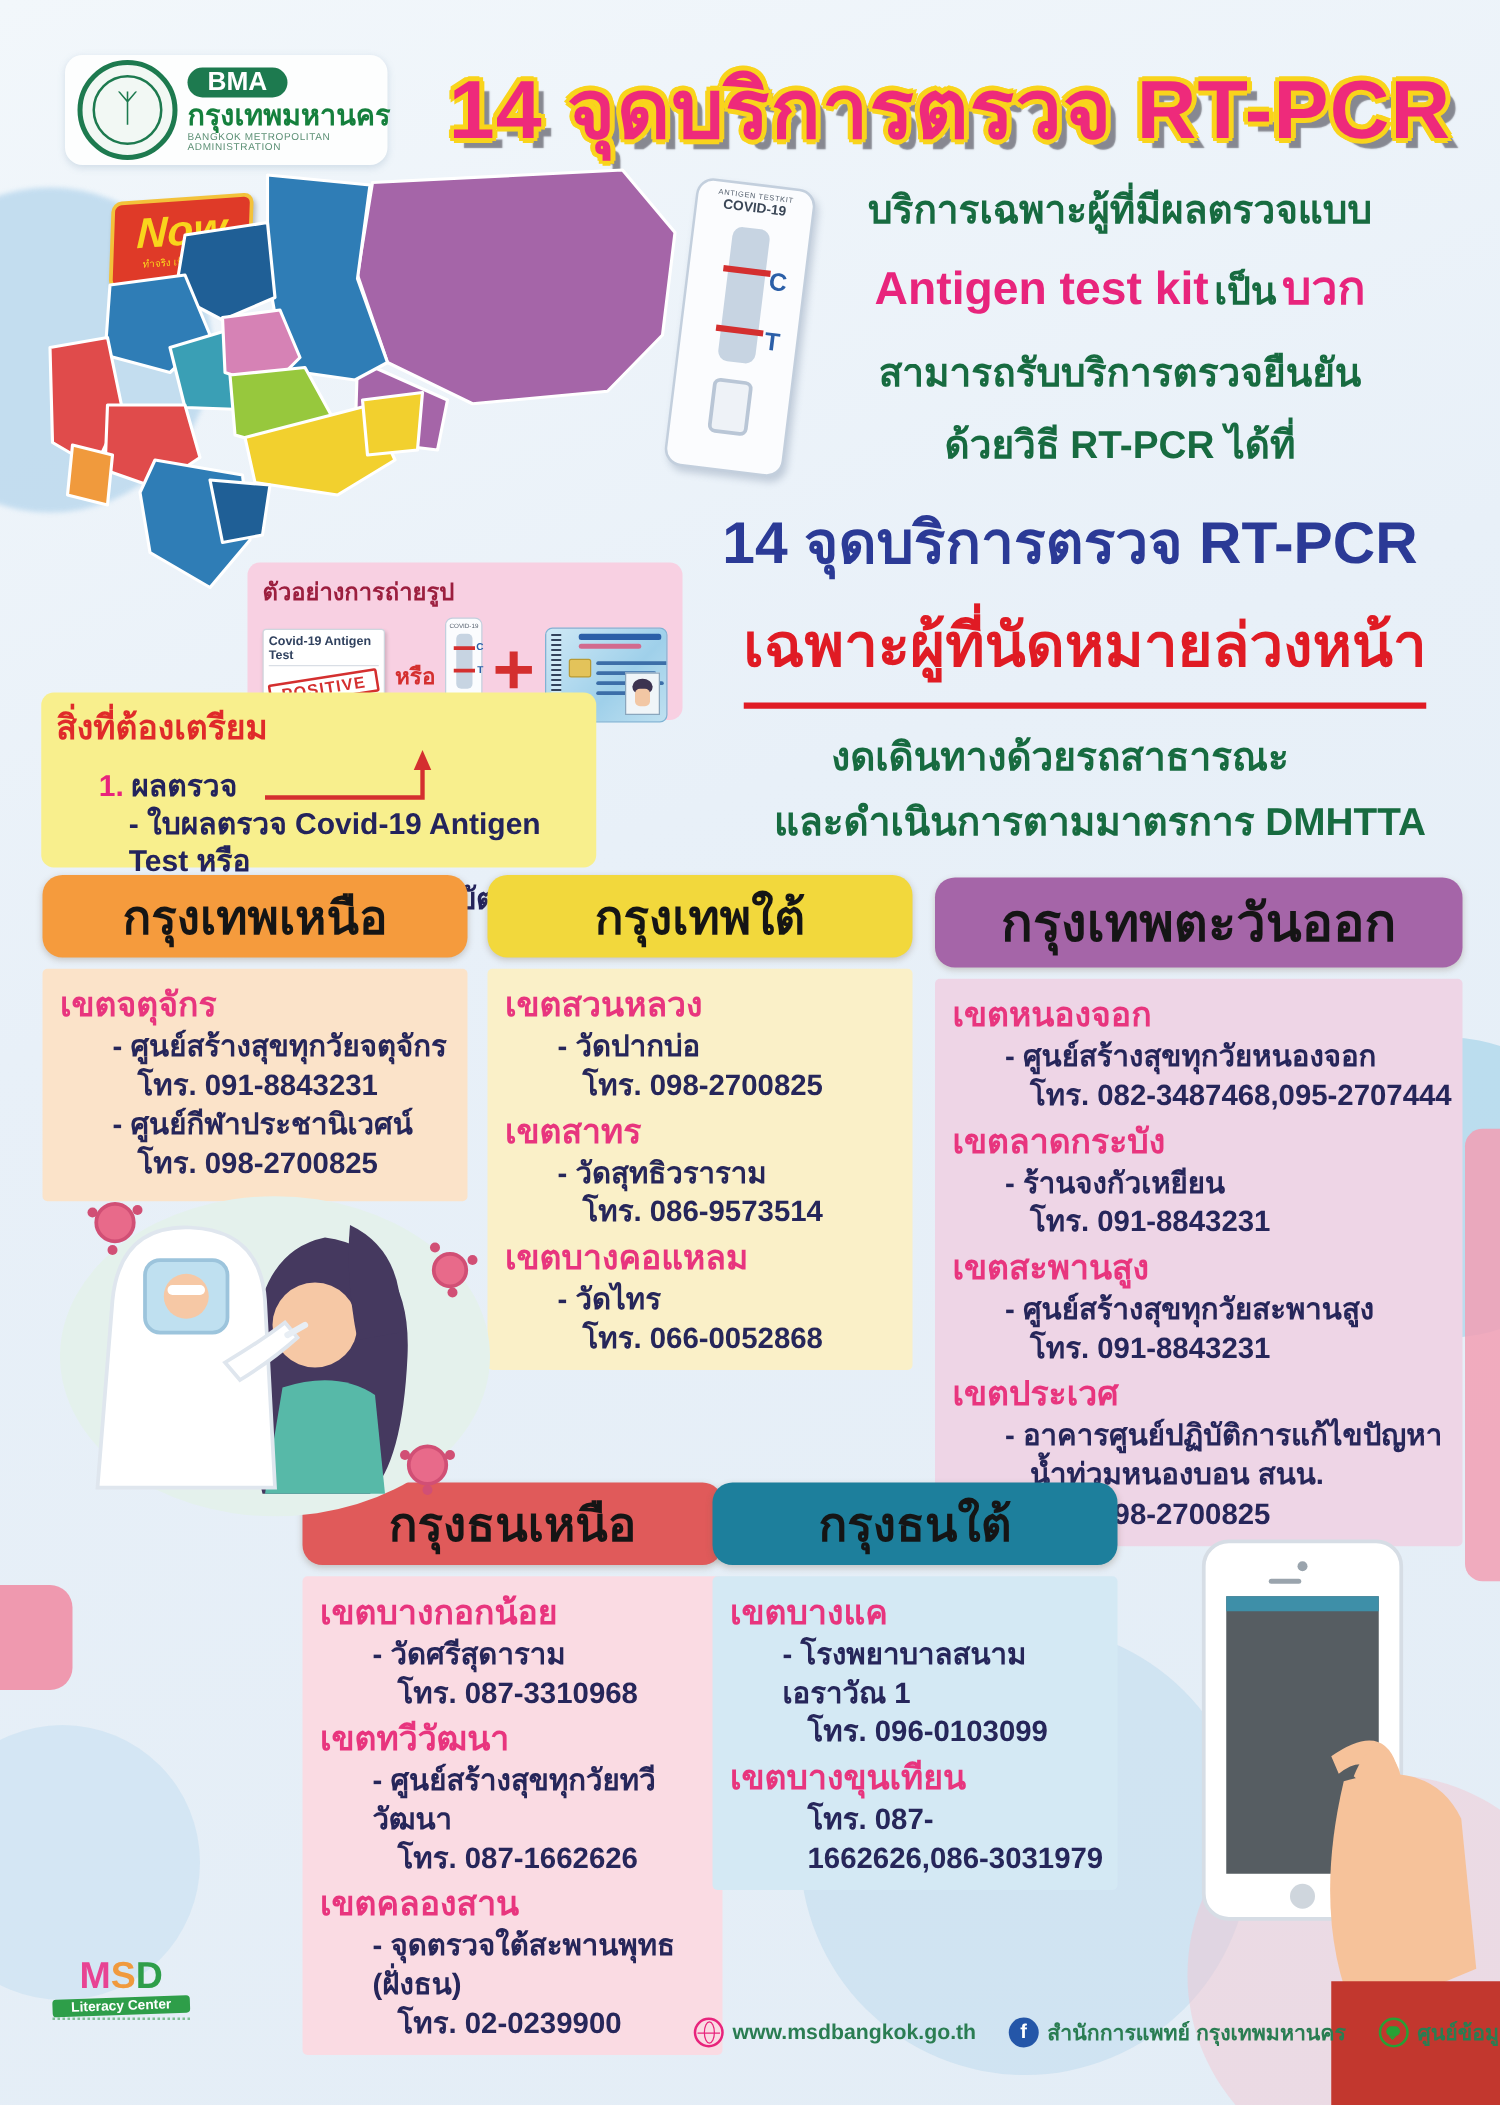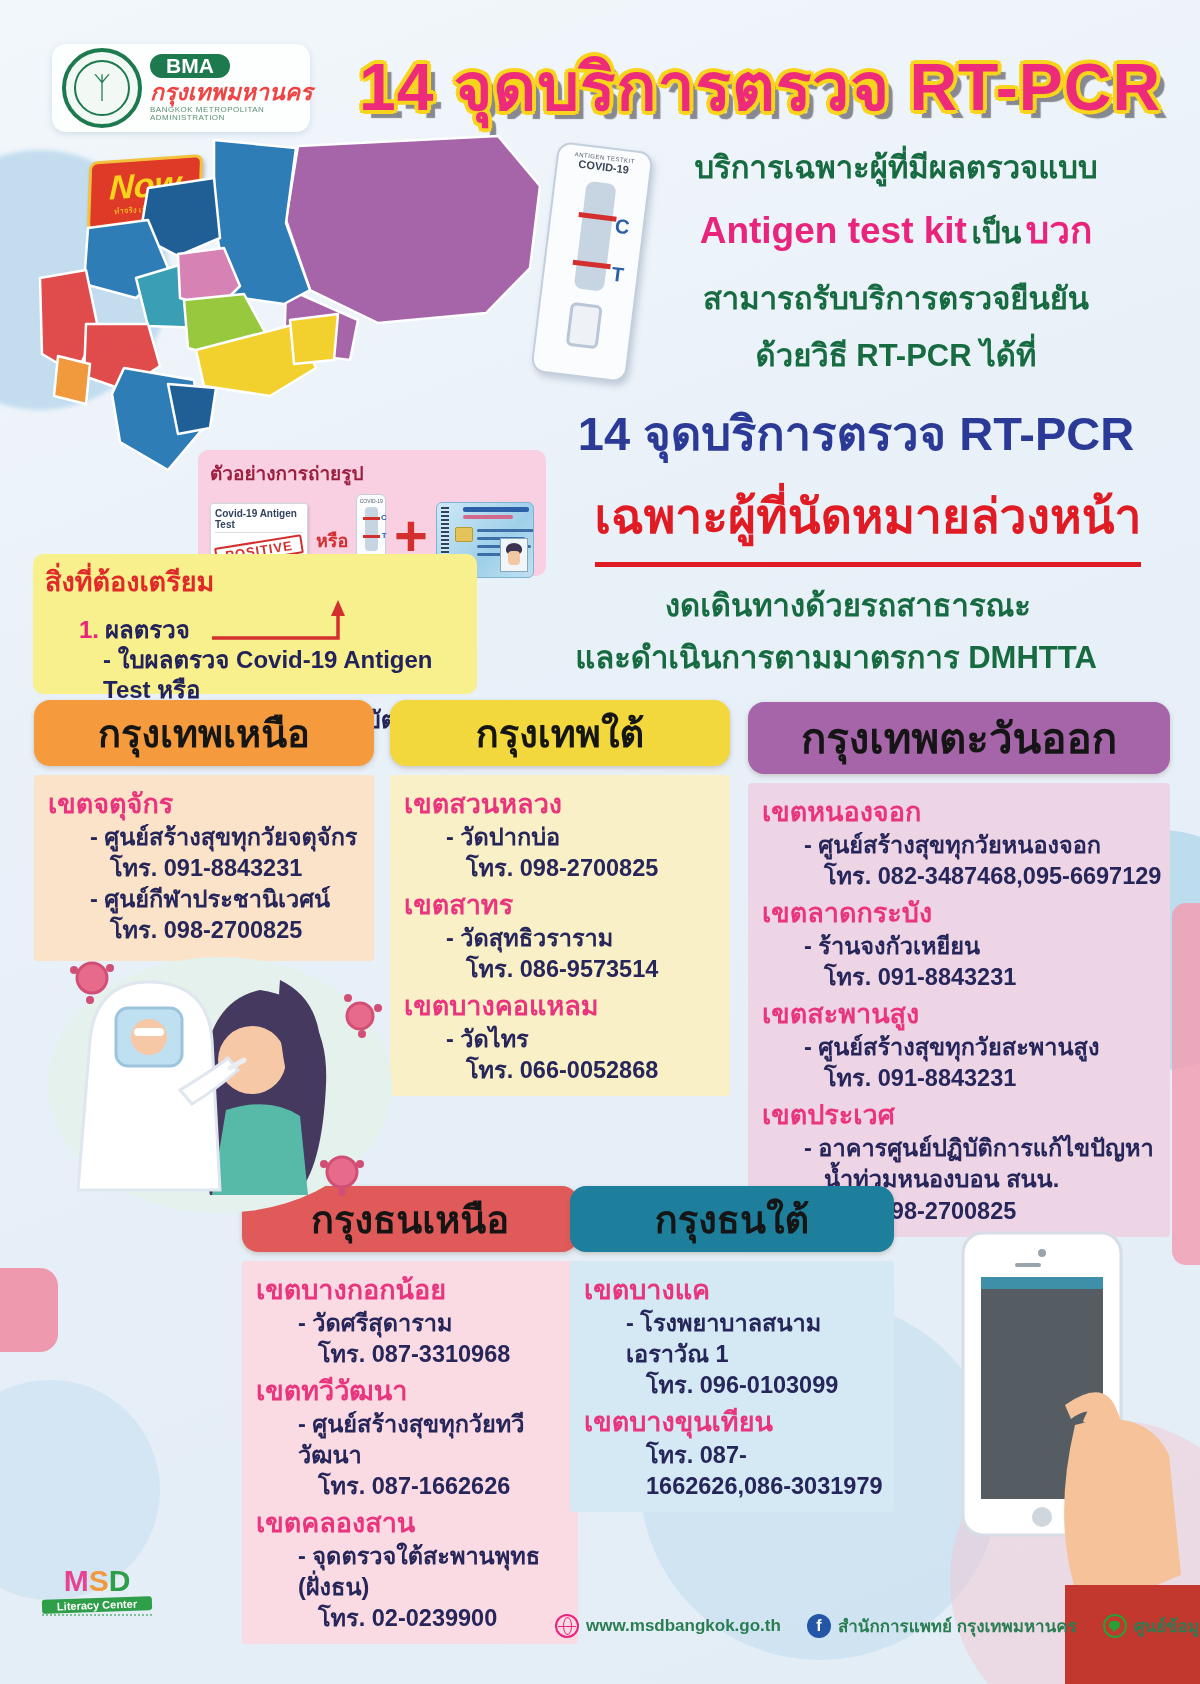--- a/index.html
+++ b/index.html
@@ -12,21 +12,21 @@
   
   .blob{position:absolute;border-radius:50%;}
   
   .bma-box{left:52px;top:44px;width:258px;height:88px;background:#fdfefe;border-radius:14px;
     box-shadow:0 2px 6px rgba(120,150,180,.25);display:flex;align-items:center;padding:4px 10px;box-sizing:border-box;}
   .bma-seal{width:72px;height:72px;border-radius:50%;border:4px solid #1d7a4f;background:#f2f8f4;
     display:flex;align-items:center;justify-content:center;flex:0 0 auto;}
   .bma-seal-inner{width:52px;height:52px;border-radius:50%;border:2px solid #1d7a4f;display:flex;align-items:center;justify-content:center;color:#1d7a4f;font-size:30px;}
   .bma-texts{margin-left:8px;line-height:1.05;}
   .bma-abbr{display:inline-block;background:#1d7a4f;color:#fff;font-weight:bold;font-size:21px;padding:1px 16px;border-radius:12px;}
-  .bma-th{color:#ef4444;font-weight:bold;font-size:23px;margin-top:2px;font-style:italic;}
+  .bma-th{color:#15803d;font-weight:bold;font-size:23px;margin-top:2px;}
   .bma-en{color:#5b8f74;font-size:8px;letter-spacing:.5px;margin-top:2px;}
   
   .main-title{left:330px;top:34px;width:860px;text-align:center;font-size:66px;font-weight:900;color:#ee2a7b;letter-spacing:1px;
     text-shadow:-3px -3px 0 #f9d41c,3px -3px 0 #f9d41c,-3px 3px 0 #f9d41c,3px 3px 0 #f9d41c,
       -4px 0 0 #f9d41c,4px 0 0 #f9d41c,0 4px 0 #f9d41c,0 -4px 0 #f9d41c,8px 8px 1px rgba(100,100,110,.75);}
   
   .now-badge{left:88px;top:158px;width:108px;height:64px;background:#df3a28;border:3px solid #f3c23a;border-radius:8px;
     transform:rotate(-4deg) skewX(-6deg);display:flex;flex-direction:column;align-items:center;justify-content:center;box-shadow:2px 3px 4px rgba(0,0,0,.25);}
   .now-word{color:#f9d41c;font-size:34px;font-weight:900;font-style:italic;line-height:.9;}
   .now-sub{color:#f9d41c;font-size:8px;margin-top:2px;}
@@ -34,21 +34,21 @@
   .intro{left:600px;top:150px;width:592px;text-align:center;}
   .intro .g{color:#176b40;font-weight:bold;font-size:31px;line-height:1.15;}
   .intro .row2{margin:14px 0 10px;}
   .intro .p{color:#e8247c;font-weight:900;font-size:37px;}
   .intro .g2{color:#176b40;font-weight:bold;font-size:30px;}
   .intro .gap{display:block;margin-top:22px;}
   .subtitle{left:520px;top:396px;width:672px;text-align:center;color:#2b3a96;font-size:47px;font-weight:900;}
   .appoint{left:532px;top:478px;width:672px;text-align:center;}
   .appoint span{display:inline-block;color:#e01b24;font-size:48px;font-weight:900;border-bottom:5px solid #e01b24;padding-bottom:8px;}
   .advice1{left:548px;top:580px;width:600px;text-align:center;color:#176b40;font-size:31px;font-weight:bold;}
-  .advice2{left:516px;top:632px;width:640px;text-align:center;color:#176b40;font-size:31px;font-weight:bold;}
+  .advice2{left:560px;top:632px;width:640px;text-align:center;color:#176b40;font-size:31px;font-weight:bold;}
   
   .kit{width:96px;height:232px;background:#fbfcfe;border:2px solid #c3cfdd;border-radius:14px;box-shadow:3px 4px 6px rgba(100,120,150,.3);
     display:flex;flex-direction:column;align-items:center;box-sizing:border-box;padding-top:6px;}
   .kit-l1{font-size:6px;color:#55606e;letter-spacing:.5px;}
   .kit-l2{font-size:11px;color:#3a4656;font-weight:bold;}
   .kit-win{margin-top:10px;width:30px;height:108px;background:#c7d4e2;border-radius:8px;position:relative;}
   .kit-win .ln{position:absolute;left:-4px;width:38px;height:5px;background:#d42f2f;}
   .kit-c{position:absolute;right:-18px;top:30px;font-size:20px;font-weight:bold;color:#2b5fa8;}
   .kit-t{position:absolute;right:-18px;top:78px;font-size:20px;font-weight:bold;color:#2b5fa8;}
   .kit-well{margin-top:14px;width:26px;height:38px;background:#eef2f7;border:3px solid #b9c6d6;border-radius:6px;}
@@ -269,21 +269,21 @@
         <div class="district-name">เขตบางคอแหลม</div>
         <div class="district-row ind1">- วัดไทร</div>
         <div class="district-row ind2">โทร. 066-0052868</div>
       </div>
   </div>
   <div class="col" style="left:748px;top:702px;width:422px;">
     <div class="col-header" style="height: 72px; font-size: 42px; background: rgb(165, 101, 168);">กรุงเทพตะวันออก</div>
     <div class="col-body" style="min-height: 386px; background: rgb(238, 213, 230);">
         <div class="district-name">เขตหนองจอก</div>
         <div class="district-row ind1">- ศูนย์สร้างสุขทุกวัยหนองจอก</div>
-        <div class="district-row ind2">โทร. 082-3487468,095-6697129</div>
+        <div class="district-row ind2">โทร. 082-3487468,095-2707444</div>
         <div class="district-name">เขตลาดกระบัง</div>
         <div class="district-row ind1">- ร้านจงกัวเหยียน</div>
         <div class="district-row ind2">โทร. 091-8843231</div>
         <div class="district-name">เขตสะพานสูง</div>
         <div class="district-row ind1">- ศูนย์สร้างสุขทุกวัยสะพานสูง</div>
         <div class="district-row ind2">โทร. 091-8843231</div>
         <div class="district-name">เขตประเวศ</div>
         <div class="district-row ind1">- อาคารศูนย์ปฏิบัติการแก้ไขปัญหา</div>
         <div class="district-row ind2">น้ำท่วมหนองบอน สนน.</div>
         <div class="district-row ind2">โทร. 098-2700825</div>

